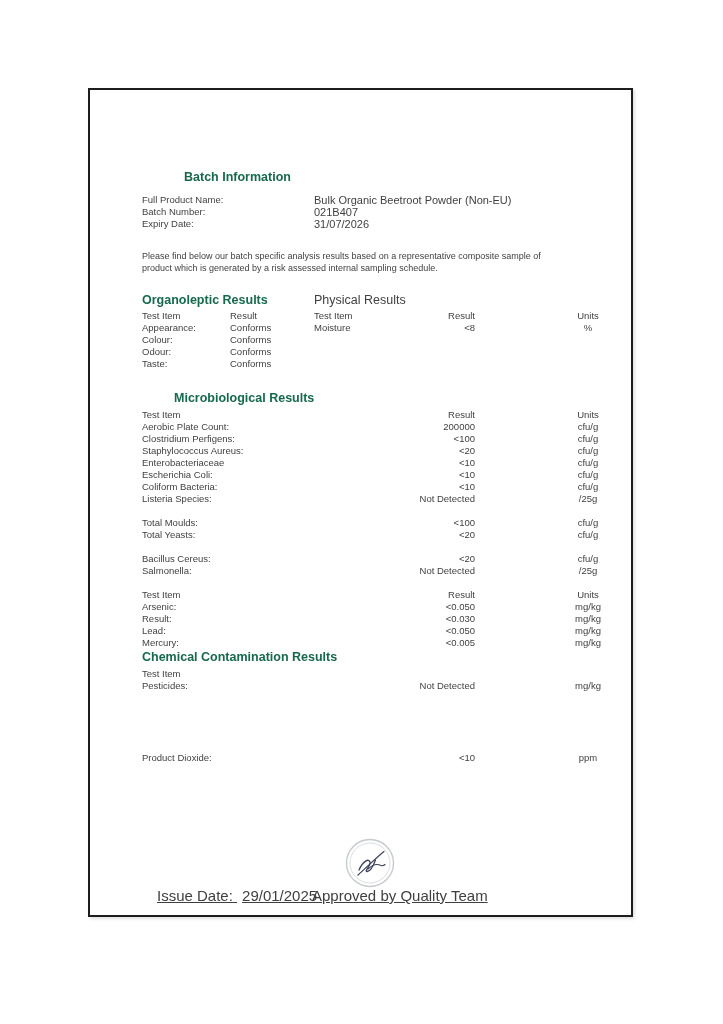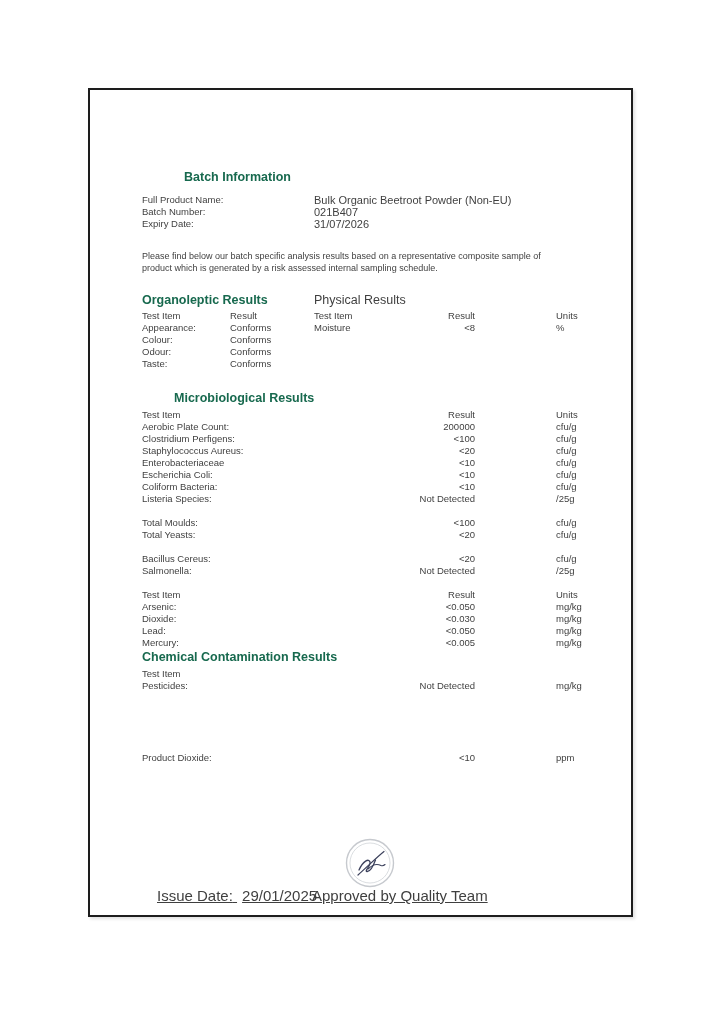--- a/index.html
+++ b/index.html
@@ -37,21 +37,21 @@
   .kvlabel { position: absolute; left: 0; white-space: nowrap; }
   .kvvalue { position: absolute; left: 172px; font-size: 11px; white-space: nowrap; text-align: center; }
   
   .note { width: 402px; font-size: 9px; line-height: 12px; color: #3f3f3f; }
   
   .tbl { position: absolute; }
   .trow { position: relative; height: 12px; line-height: 12px; }
   .trow.blank { height: 12px; }
   .tlabel { position: absolute; left: 0; white-space: nowrap; }
   .tresult { position: absolute; right: 130px; white-space: nowrap; }
-  .tunits { position: absolute; right: 15px; width: 34px; text-align: left; white-space: nowrap; }
+  .tunits { position: absolute; right: 0; width: 34px; text-align: center; white-space: nowrap; }
   
   .oresult { position: absolute; left: 88px; white-space: nowrap; }
   .footer-text { white-space: nowrap; font-size: 15px; color: #3f3f3f; text-decoration: underline; }
   .stamp { position: absolute; }
 </style>
 </head>
 <body>
 
 <div class="canvas">
   <div class="sheet">
@@ -186,21 +186,21 @@
         <span class="tlabel">Test Item</span>
         <span class="tresult">Result</span>
         <span class="tunits">Units</span>
       </div>
       <div class="trow">
         <span class="tlabel">Arsenic:</span>
         <span class="tresult">&lt;0.050</span>
         <span class="tunits">mg/kg</span>
       </div>
       <div class="trow">
-        <span class="tlabel">Dioxide:</span>
+        <span class="tlabel">Result:</span>
         <span class="tresult">&lt;0.030</span>
         <span class="tunits">mg/kg</span>
       </div>
       <div class="trow">
         <span class="tlabel">Lead:</span>
         <span class="tresult">&lt;0.050</span>
         <span class="tunits">mg/kg</span>
       </div>
       <div class="trow">
         <span class="tlabel">Mercury:</span>

